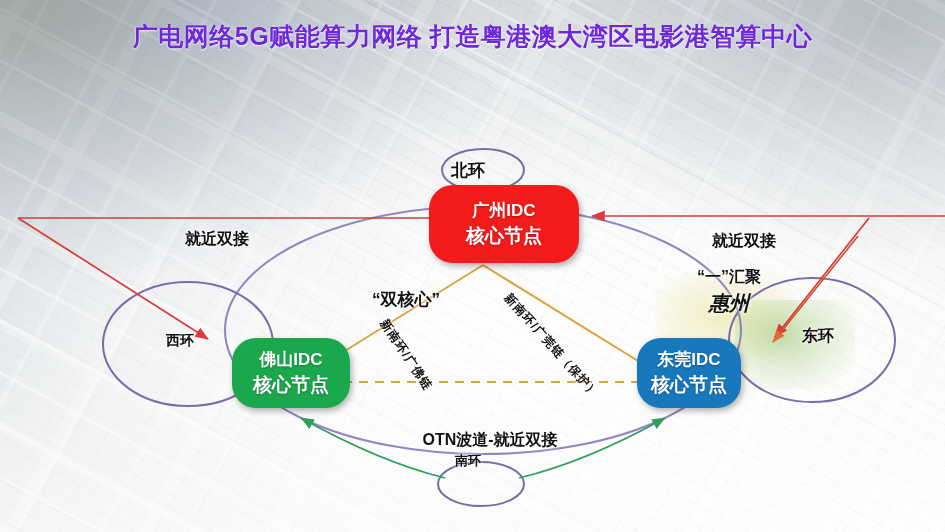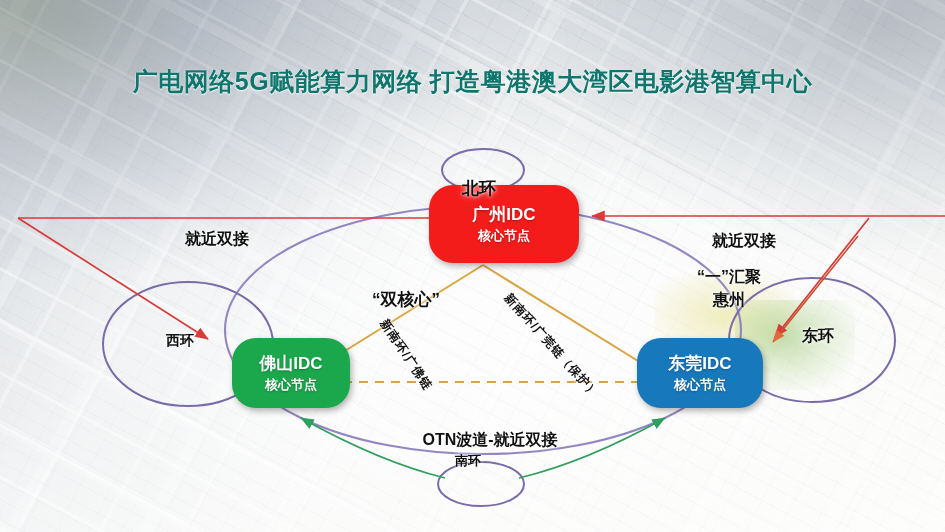--- a/index.html
+++ b/index.html
@@ -62,24 +62,23 @@
   .bg-green-patch {
     position: absolute; left: 735px; top: 300px; width: 120px; height: 90px;
     background: radial-gradient(ellipse at 40% 40%, rgba(150,196,110,.55) 0%, rgba(180,210,140,.25) 50%, rgba(255,255,255,0) 82%);
   }
 
   
   .title {
     position: absolute; left: 0; right: 0; top: 20px;
     text-align: center;
     font-size: 25px; font-weight: bold; letter-spacing: .5px;
-    color: #0f766e;
+    color: #6d28d9;
     text-shadow: 0 1px 2px rgba(255,255,255,.85), 0 0 1px rgba(255,255,255,.9);
     white-space: nowrap;
-    margin-top: 45px;
   }
 
   
   #net { position: absolute; left: 0; top: 0; width: 945px; height: 532px; }
 
   
   .banner {
     position: absolute; left: 319px; top: 89px; width: 330px;
     border-radius: 3px;
     box-shadow: 0 1px 3px rgba(0,0,0,.25);
@@ -115,41 +114,41 @@
     border-radius: 24px;
     text-align: center;
     color: #ffffff;
     font-weight: bold;
     box-shadow: 2px 3px 6px rgba(0,0,0,.30);
     display: flex; flex-direction: column;
     align-items: center; justify-content: center;
     line-height: 1.38;
   }
   .node .l1 { font-size: 17px; text-shadow: 0 1px 2px rgba(0,0,0,.30); }
-  .node .l2 { font-size: 13px; text-shadow: 0 1px 2px rgba(0,0,0,.30); }
+  .node .l2 { font-size: 19px; text-shadow: 0 1px 2px rgba(0,0,0,.30); }
   #node-gz { left: 429px; top: 185px; width: 150px; height: 78px; background: #f41b1b; }
   #node-fs { left: 232px; top: 338px; width: 118px; height: 70px; background: #1ba84c; }
-  #node-dg { left: 637px; top: 338px; width: 126px; height: 70px; background: #1878bc; }
+  #node-dg { left: 637px; top: 338px; width: 104px; height: 70px; background: #1878bc; }
 
   
   .lbl {
     position: absolute;
     font-weight: bold;
     color: #111111;
     white-space: nowrap;
     text-shadow: 0 0 3px rgba(255,255,255,.95), 0 0 6px rgba(255,255,255,.8);
   }
-  #lbl-beihuan  { left: 468px; top: 177px; font-size: 17px; transform: translateX(-50%); margin-left: 11px; }
+  #lbl-beihuan  { left: 468px; top: 159px; font-size: 17px; transform: translateX(-50%); }
   #lbl-nanhuan  { left: 468px; top: 452px; font-size: 13px; transform: translateX(-50%); }
   #lbl-xihuan   { left: 180px; top: 332px; font-size: 14px; transform: translateX(-50%); }
   #lbl-donghuan { left: 818px; top: 326px; font-size: 16px; transform: translateX(-50%); }
   #lbl-jj-left  { left: 185px; top: 229px; font-size: 16px; }
   #lbl-jj-right { left: 712px; top: 231px; font-size: 16px; }
   #lbl-hz1      { left: 729px; top: 267px; font-size: 16px; transform: translateX(-50%); }
-  #lbl-hz2      { left: 729px; top: 290px; font-size: 16px; transform: translateX(-50%); }
+  #lbl-hz2      { left: 729px; top: 290px; font-size: 20px; transform: translateX(-50%); font-style: italic; }
   #lbl-dual     { left: 406px; top: 288px; font-size: 17px; transform: translateX(-50%); }
   #lbl-otn      { left: 481px; top: 430px; font-size: 16px; transform: translateX(-50%); margin-left: 9px; }
   #lbl-diag-l {
     left: 390px; top: 316px; font-size: 12px;
     transform: rotate(56deg); transform-origin: left top;
     letter-spacing: 1px;
   }
   #lbl-diag-r {
     left: 513px; top: 290px; font-size: 12px;
     transform: rotate(48deg); transform-origin: left top;

